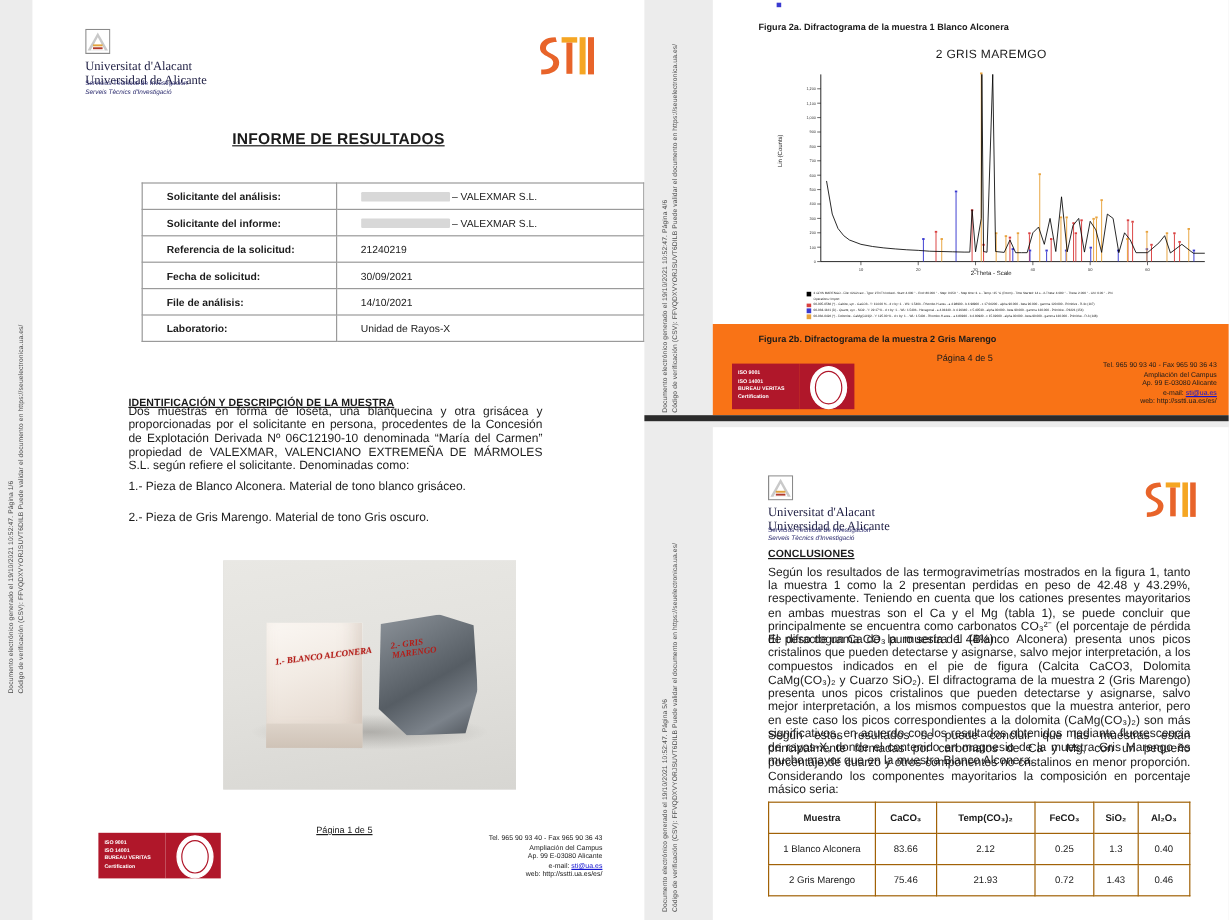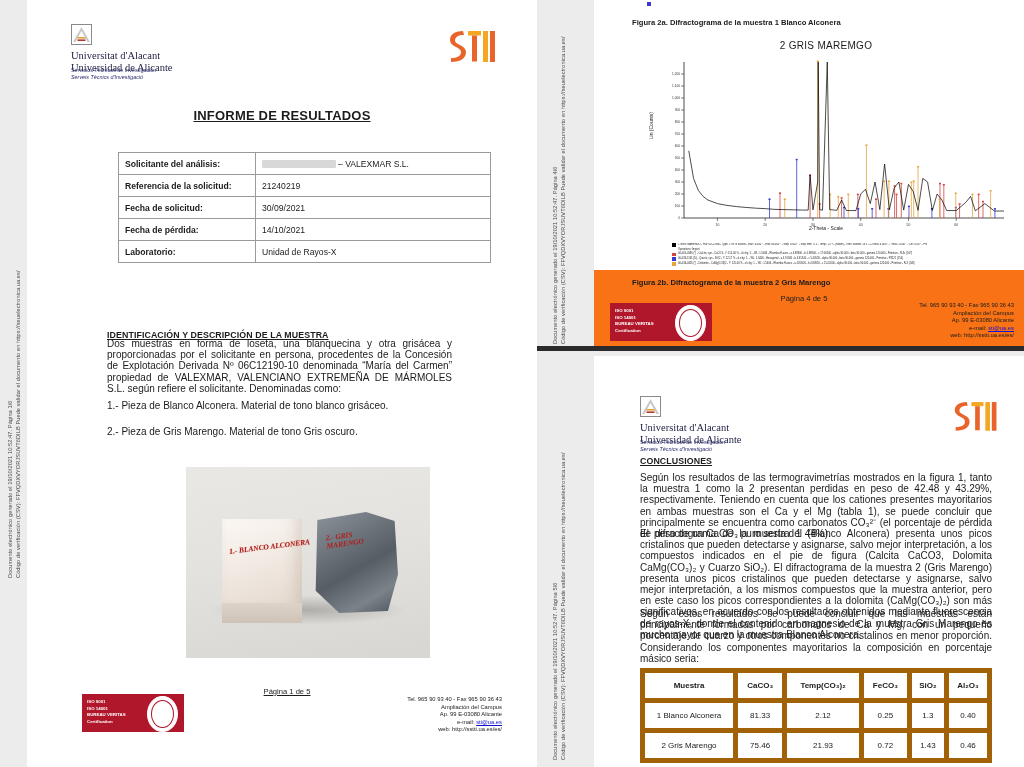--- a/index.html
+++ b/index.html
@@ -54,21 +54,21 @@
     position:absolute;text-align:center;width:100%;
     font-size:13px;font-weight:bold;letter-spacing:.2px;
     text-decoration:underline;
   }
   table.meta{
     position:absolute;border-collapse:collapse;
     font-size:8.6px;
   }
   table.meta td{
     border:1px solid #9a9a9a;
-    padding:4px 6px;height:13px;vertical-align:middle;
+    padding:4px 20px;height:13px;vertical-align:middle;
   }
   table.meta td.k{font-weight:bold;width:124px;}
   table.meta td.v{width:222px;}
   .redacted{
     display:inline-block;width:74px;height:8px;
     background:#d8d8d8;vertical-align:-1px;margin-right:2px;
     border-radius:1px;
   }
   .sec-head{
     position:absolute;font-size:8.8px;font-weight:bold;
@@ -121,21 +121,21 @@
   .chart-legend{position:absolute;font-size:2.6px;line-height:4.2px;color:#222;
     white-space:nowrap;overflow:hidden;}
   .legend-row{display:flex;align-items:flex-start;gap:2px;margin-bottom:.5px;}
   .legend-sw{width:4px;height:3.4px;flex:0 0 4px;margin-top:.3px;}
   .axis-x-label{position:absolute;font-size:5px;text-align:center;width:100%;}
   .axis-y-label{position:absolute;font-size:5px;
     writing-mode:vertical-rl;transform:rotate(180deg);}
 
   
   table.comp{position:absolute;border-collapse:collapse;font-size:8px;}
-  table.comp th,table.comp td{border:5px solid #a16207;text-align:center;
+  table.comp th,table.comp td{border:1px solid #a16207;text-align:center;
     padding:5px 2px;height:15px;}
   table.comp th{font-weight:bold;}
   table.comp td.name{font-weight:normal;margin-top:44px;}
 </style>
 </head>
 <body>
 
 <div class="viewer">
 
   <div class="gutter" id="gutter-left"></div>
@@ -175,29 +175,33 @@
 
     <div class="doc-title" style="top:108px;">INFORME DE RESULTADOS</div>
 
     <table class="meta" style="left:91px;top:152px;">
       <tbody id="meta-body">
           <tr>
             <td class="k">Solicitante del análisis:</td>
             <td class="v"><span class="redacted"></span>– VALEXMAR S.L.</td>
           </tr>
           <tr>
+            <td class="k">Solicitante del informe:</td>
+            <td class="v"><span class="redacted"></span>– VALEXMAR S.L.</td>
+          </tr>
+          <tr>
             <td class="k">Referencia de la solicitud:</td>
             <td class="v">21240219</td>
           </tr>
           <tr>
             <td class="k">Fecha de solicitud:</td>
             <td class="v">30/09/2021</td>
           </tr>
           <tr>
-            <td class="k">Fecha de pérdida:</td>
+            <td class="k">File de análisis:</td>
             <td class="v">14/10/2021</td>
           </tr>
           <tr>
             <td class="k">Laboratorio:</td>
             <td class="v">Unidad de Rayos-X</td>
           </tr>
         </tbody>
     </table>
 
     <div class="sec-head" style="left:80px;top:330px;">IDENTIFICACIÓN Y DESCRIPCIÓN DE LA MUESTRA</div>
@@ -469,21 +473,21 @@
             <th>CaCO₃</th>
             <th>Temp(CO₃)₂</th>
             <th>FeCO₃</th>
             <th>SiO₂</th>
             <th>Al₂O₃</th>
           </tr>
         </thead>
       <tbody id="comp-body">
           <tr>
             <td class="name">1 Blanco Alconera</td>
-            <td>81.33</td>
+            <td>83.66</td>
             <td>2.12</td>
             <td>0.25</td>
             <td>1.3</td>
             <td>0.40</td>
           </tr>
           <tr>
             <td class="name">2 Gris Marengo</td>
             <td>75.46</td>
             <td>21.93</td>
             <td>0.72</td>

